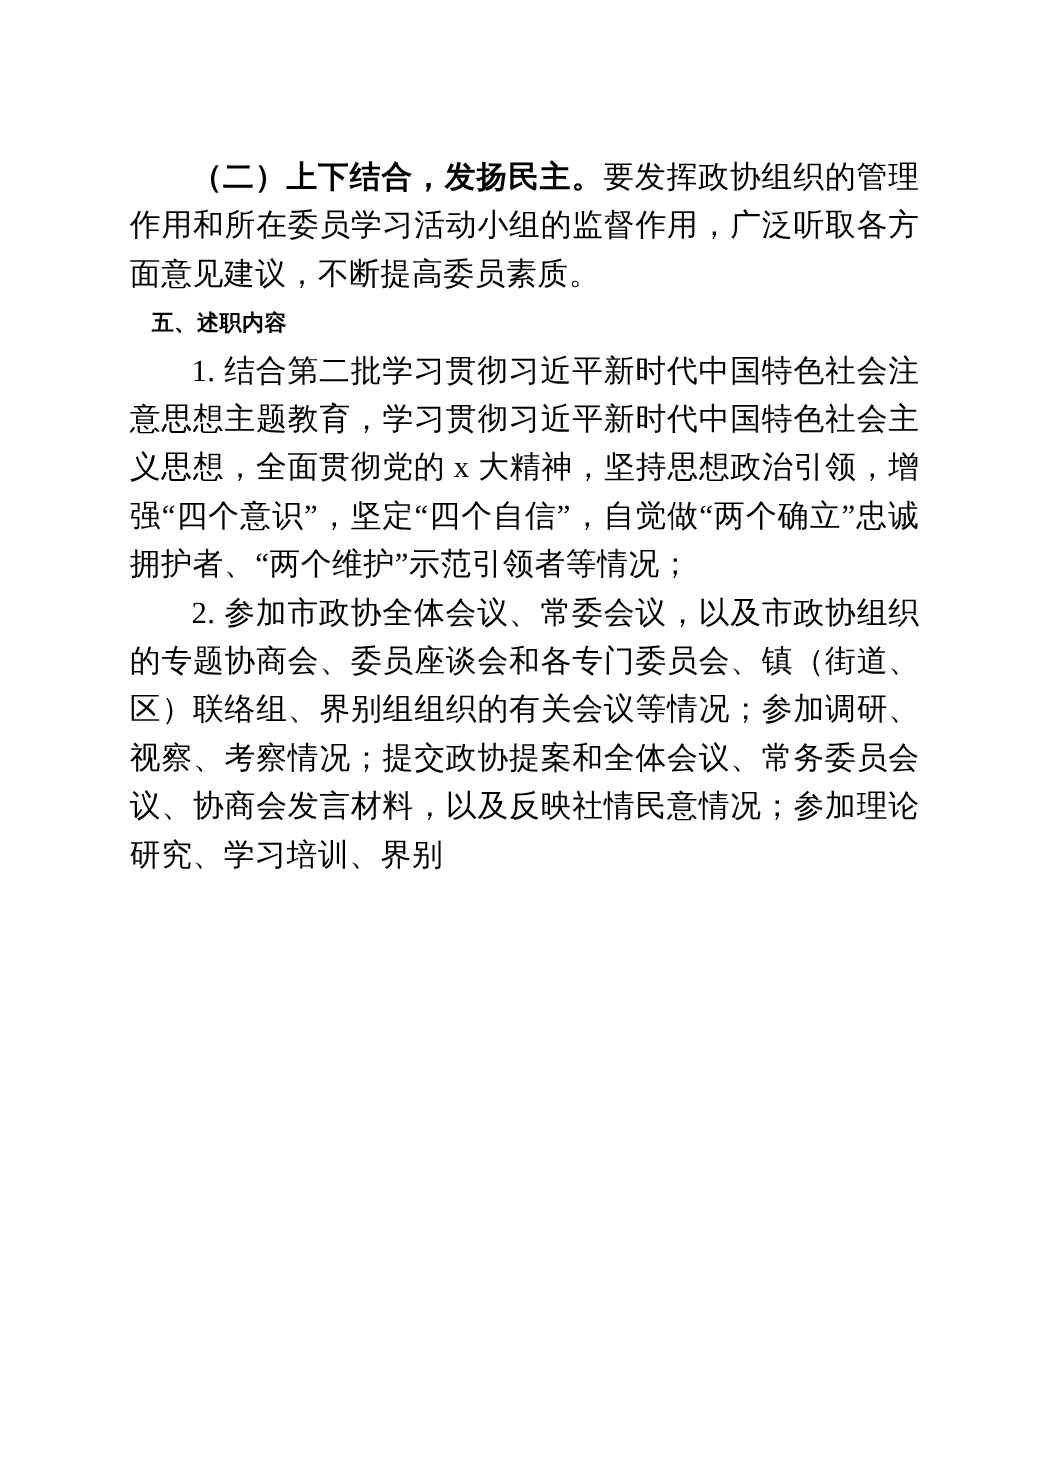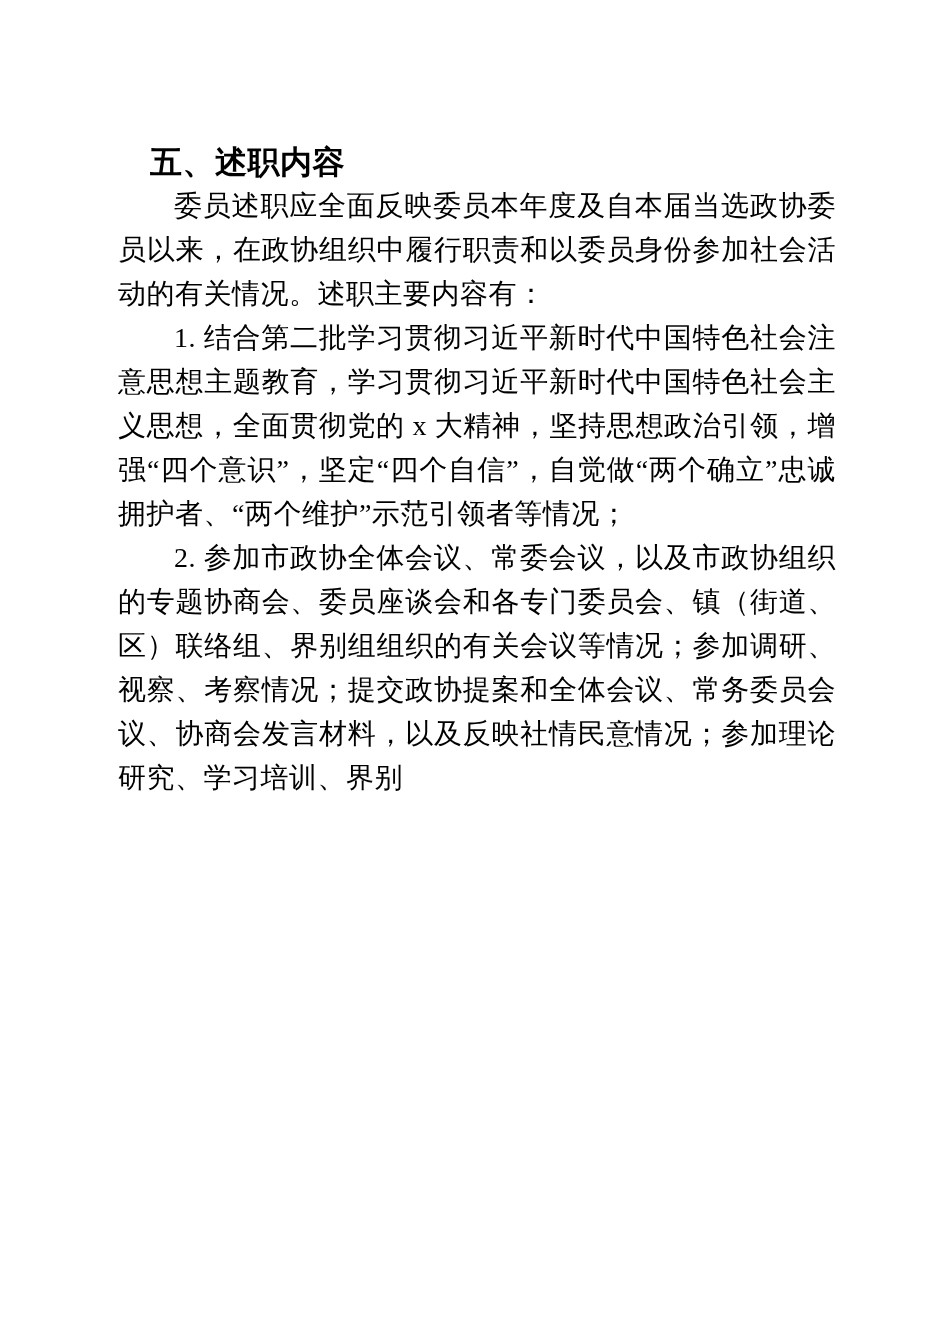--- a/index.html
+++ b/index.html
@@ -25,35 +25,35 @@
   }
   .para {
     text-indent: 2em;
   }
   .para .lead {
     font-weight: bold;
   }
   .heading {
     font-family: "Liberation Sans", "DejaVu Sans", sans-serif;
     font-weight: bold;
-    font-size: 32px;
+    font-size: 20px;
     line-height: 44px;
     text-indent: 1em;
     text-align: left;
   }
 </style>
 </head>
 <body>
 
 <div class="page">
 
+  <p class="para"><span class="lead">（二）上下结合，发扬民主。</span><span>要发挥政协组织的管理作用和所在委员学习活动小组的监督作用，广泛听取各方面意见建议，不断提高委员素质。</span></p>
 
 
 
   <h2 class="heading">五、述职内容</h2>
 
-  <p class="para">委员述职应全面反映委员本年度及自本届当选政协委员以来，在政协组织中履行职责和以委员身份参加社会活动的有关情况。述职主要内容有：</p>
 
   <p class="para">1. 结合第二批学习贯彻习近平新时代中国特色社会注意思想主题教育，学习贯彻习近平新时代中国特色社会主义思想，全面贯彻党的 x 大精神，坚持思想政治引领，增强“四个意识”，坚定“四个自信”，自觉做“两个确立”忠诚拥护者、“两个维护”示范引领者等情况；</p>
 
   <p class="para">2. 参加市政协全体会议、常委会议，以及市政协组织的专题协商会、委员座谈会和各专门委员会、镇（街道、区）联络组、界别组组织的有关会议等情况；参加调研、视察、考察情况；提交政协提案和全体会议、常务委员会议、协商会发言材料，以及反映社情民意情况；参加理论研究、学习培训、界别</p>
 
 </div>
 
 </body></html>

